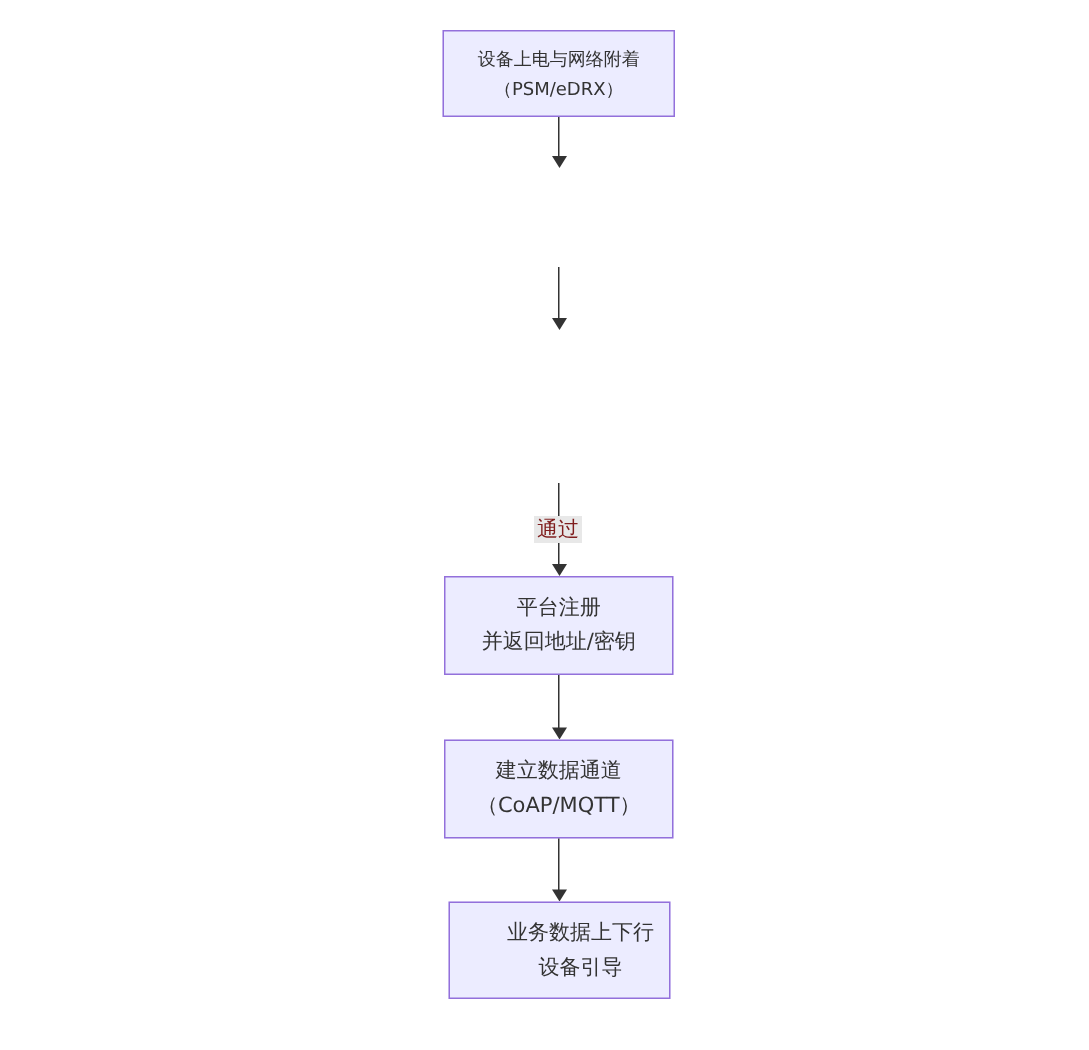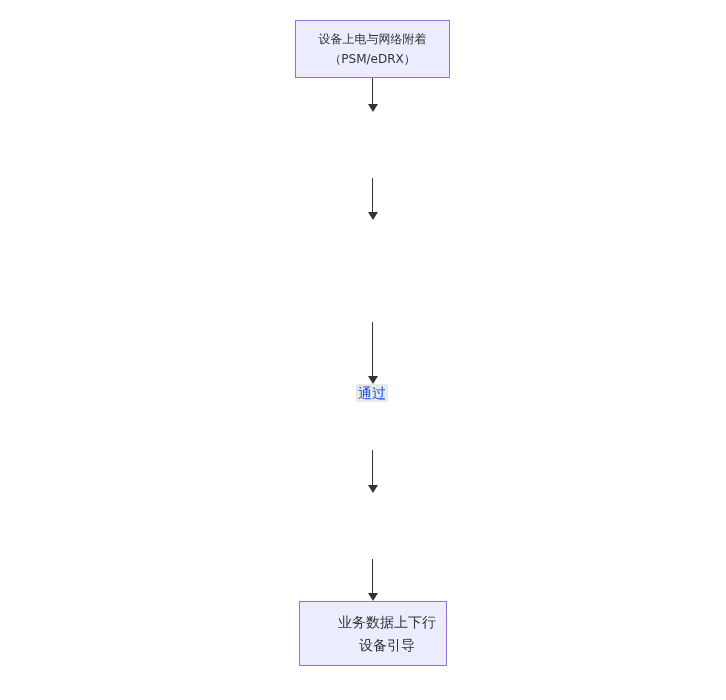--- a/index.html
+++ b/index.html
@@ -78,23 +78,22 @@
 
   .edge-label {
     position: absolute;
     left: 372px;
     top: 344px;
     transform: translateX(-50%);
     background: #e8e8e8;
     padding: 0 2px;
     font-size: 14px;
     line-height: 18px;
-    color: #1d4ed8;
+    color: #7f1d1d;
     white-space: nowrap;
-    margin-top: 40px;
   }
 </style>
 </head>
 <body>
 
 <div class="canvas">
 
   <div class="node node1 small-font">
     <div>设备上电与网络附着</div>
     <div>（PSM/eDRX）</div>
@@ -105,24 +104,32 @@
 
 
   <div class="edge-line e2"></div>
   <div class="arrow-head a2"></div>
 
 
   <div class="edge-line e3"></div>
   <div class="edge-label">通过</div>
   <div class="arrow-head a3"></div>
 
+  <div class="node node3">
+    <div>平台注册</div>
+    <div>并返回地址/密钥</div>
+  </div>
 
   <div class="edge-line e4"></div>
   <div class="arrow-head a4"></div>
 
+  <div class="node node4">
+    <div>建立数据通道</div>
+    <div>（CoAP/MQTT）</div>
+  </div>
 
   <div class="edge-line e5"></div>
   <div class="arrow-head a5"></div>
 
   <div class="node node5">
     <div>业务数据上下行</div>
     <div>设备引导</div>
   </div>
 
 </div>

